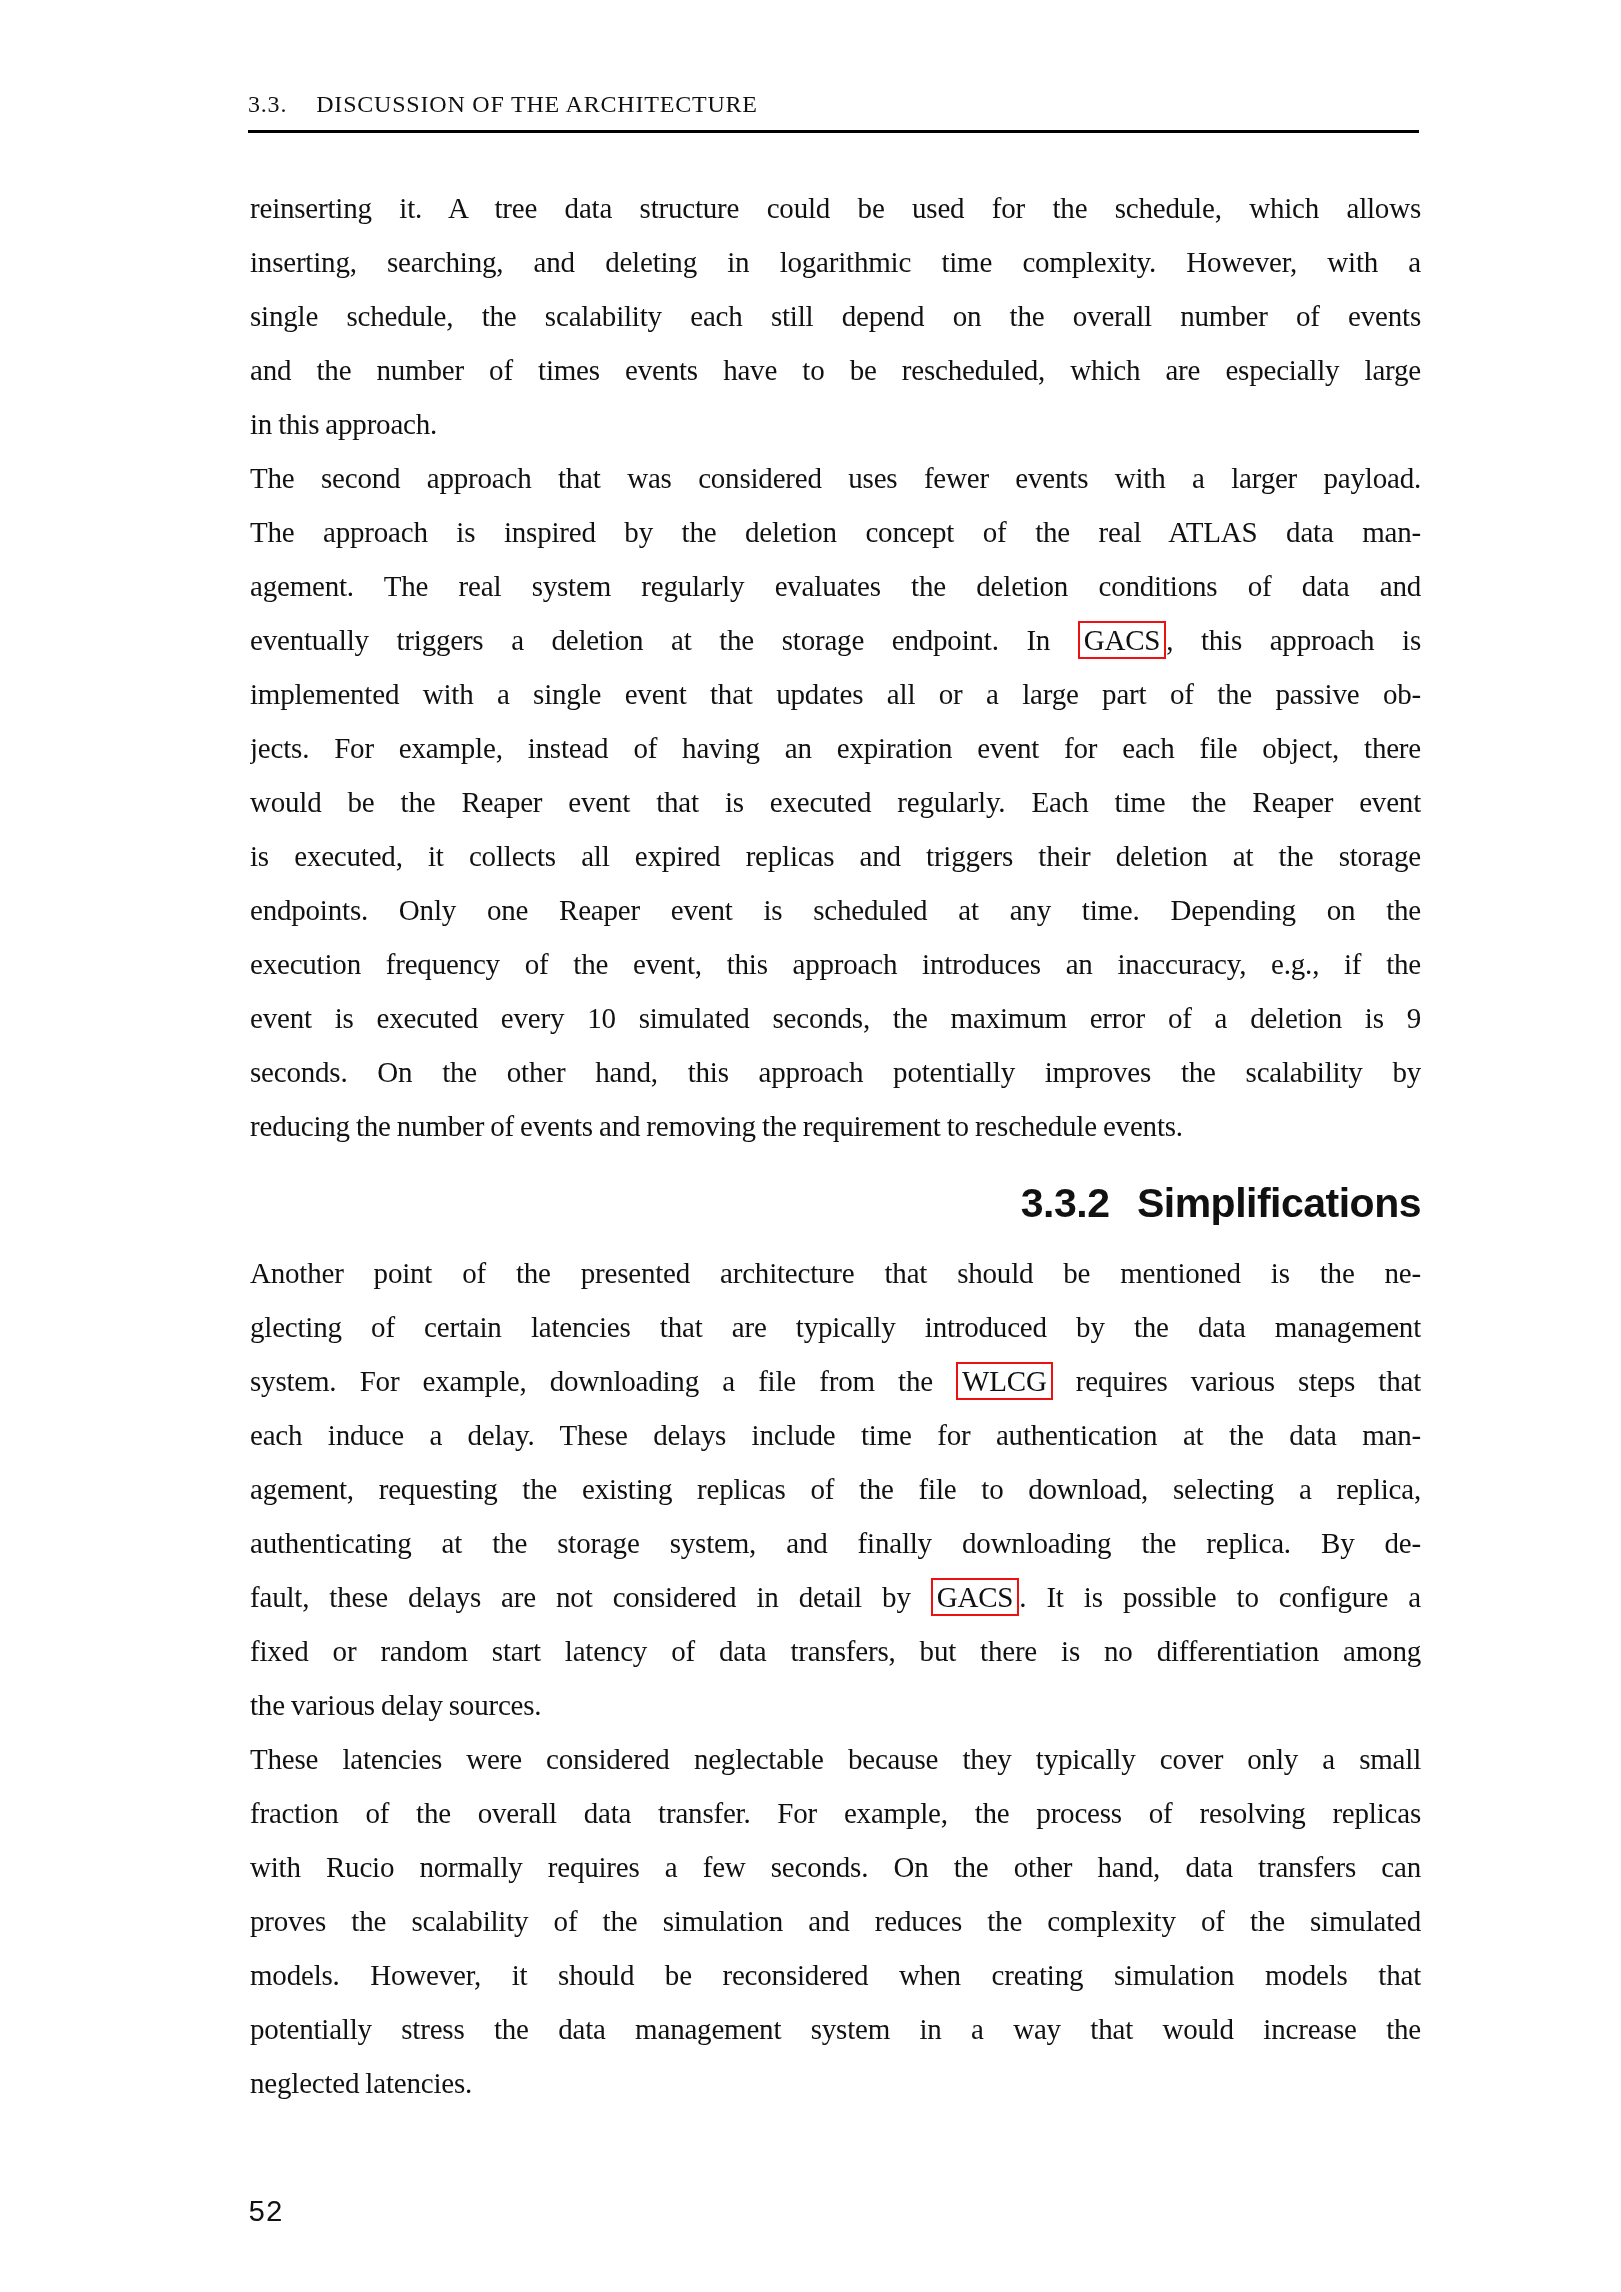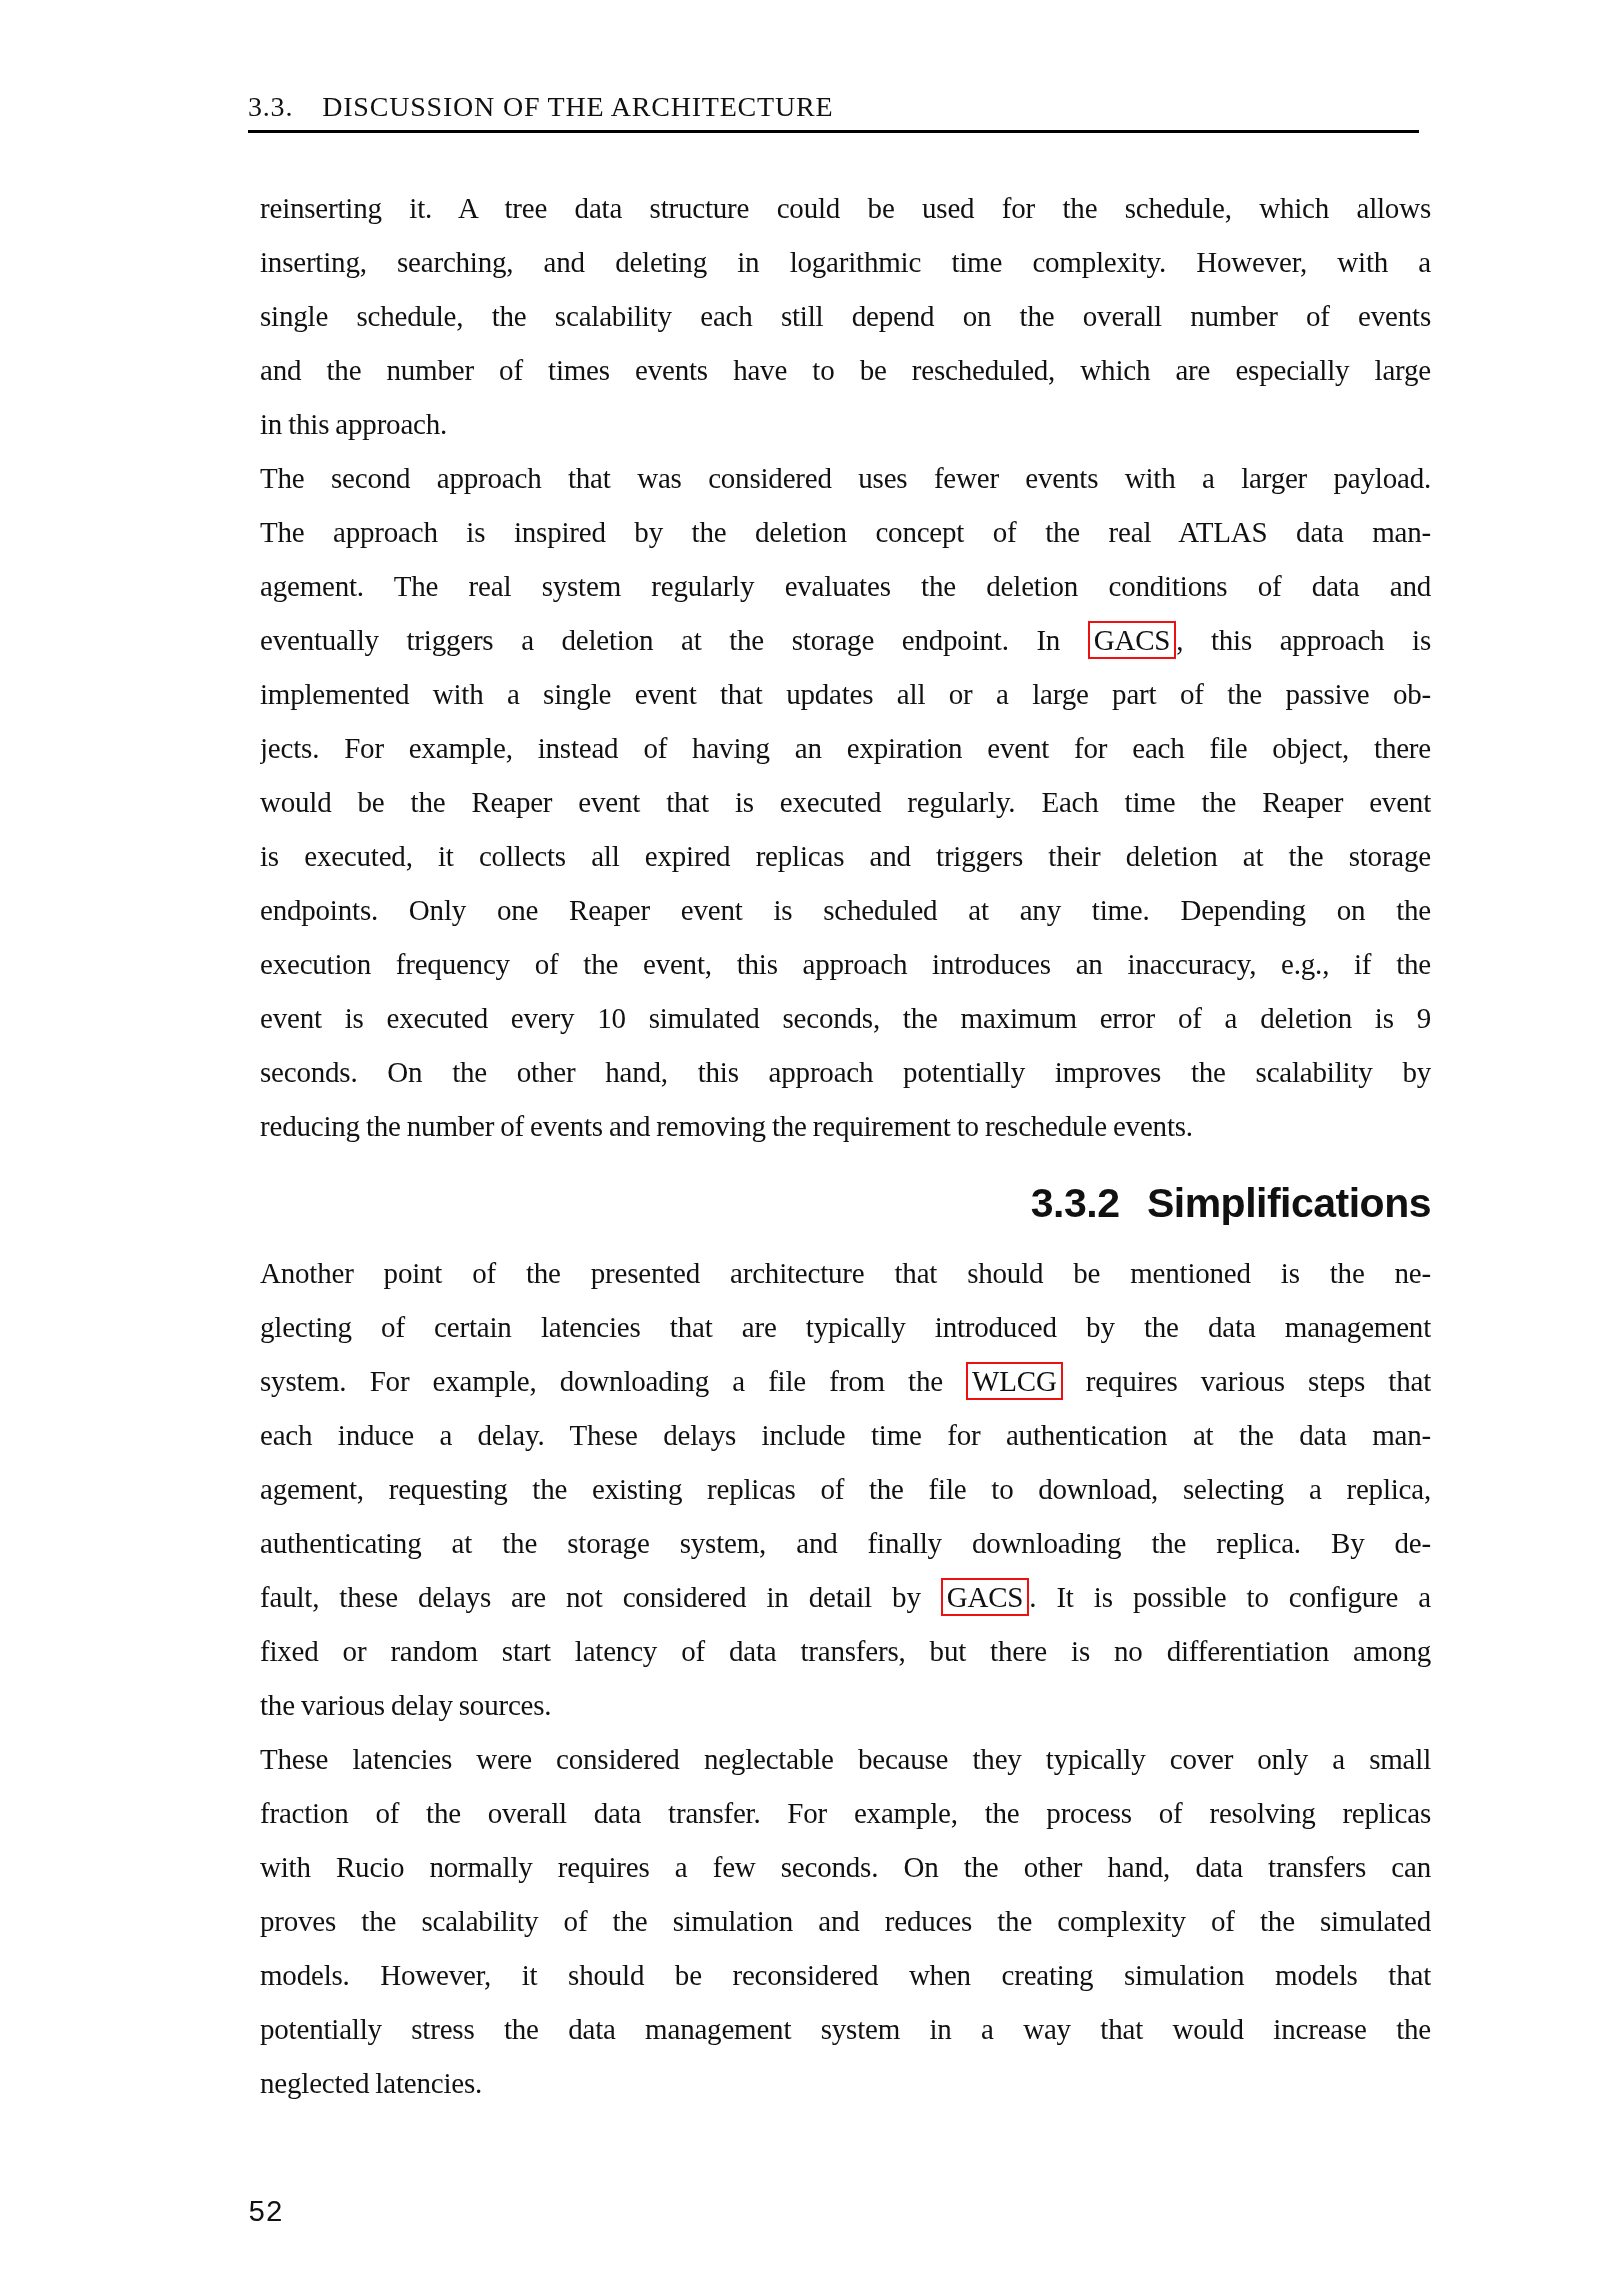--- a/index.html
+++ b/index.html
@@ -16,37 +16,37 @@
     position: absolute;
     left: 248px;
     top: 0;
     width: 1171px;
   }
   .running-header {
     position: absolute;
     top: 91px;
     left: 0;
     width: 100%;
-    font-size: 28px;
+    font-size: 24px;
     letter-spacing: 0.8px;
     white-space: nowrap;
   }
   .running-header .sec-num { margin-right: 29px; }
   .header-rule {
     position: absolute;
     top: 130px;
     left: 0;
     width: 100%;
     height: 2.9px;
     background: #000000;
   }
   .body-text {
     position: absolute;
     top: 181px;
-    left: 12px;
+    left: 2px;
     width: 100%;
     font-size: 29px;
   }
   .para { margin: 0; }
   .tline {
     height: 54px;
     line-height: 54px;
     text-align: justify;
     text-align-last: justify;
     word-spacing: -1px;

